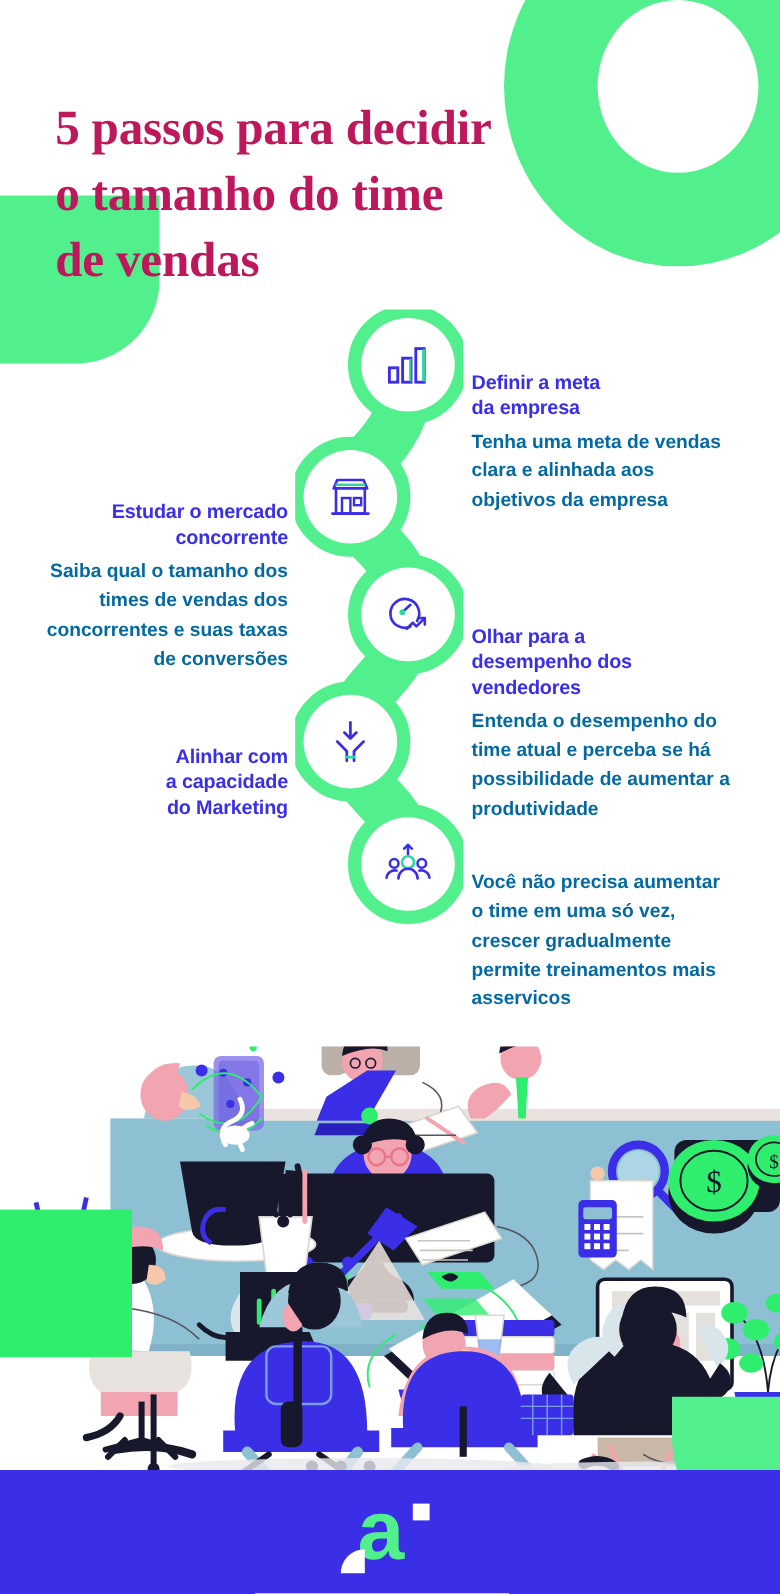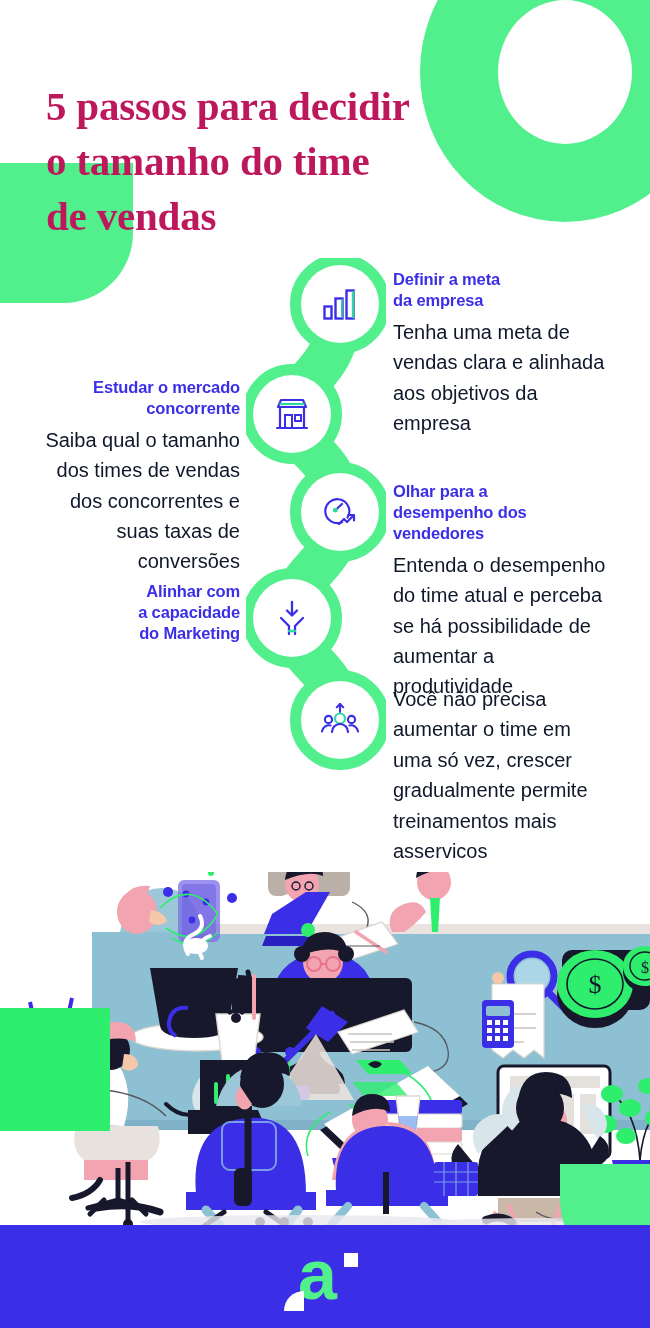--- a/index.html
+++ b/index.html
@@ -35,26 +35,26 @@
   
   .chain{position:absolute;left:246px;top:258px;width:140px;height:520px;}
   .chain svg{display:block;}
 
   .node{position:absolute;width:78px;height:78px;border-radius:50%;
         background:#ffffff;display:flex;align-items:center;justify-content:center;
         box-shadow:0 0 0 0 rgba(0,0,0,0);}
   .node svg{display:block;}
 
   
-  .step-txt{position:absolute;width:216px;}
+  .step-txt{position:absolute;width:216px;margin-top:40px;}
   .step-txt.right{text-align:left;}
   .step-txt.left{text-align:right;}
   .st-head{font-size:16.5px;font-weight:bold;line-height:1.27;color:#3A2FE6;
            letter-spacing:-0.15px;margin:0 0 6px 0;}
-  .st-body{font-size:20px;line-height:1.52;color:#0f172a;margin:0;}
+  .st-body{font-size:16px;line-height:1.52;color:#0369a1;margin:0;font-weight:bold;}
 
   
   .illu{position:absolute;left:0;top:872px;width:650px;height:353px;}
 
   
   .footer{position:absolute;left:0;top:1225px;width:650px;height:103px;background:#3A2FE6;}
   .logo{position:absolute;left:0;top:1225px;width:650px;height:103px;
         display:flex;align-items:center;justify-content:center;}
 </style>
 </head>

